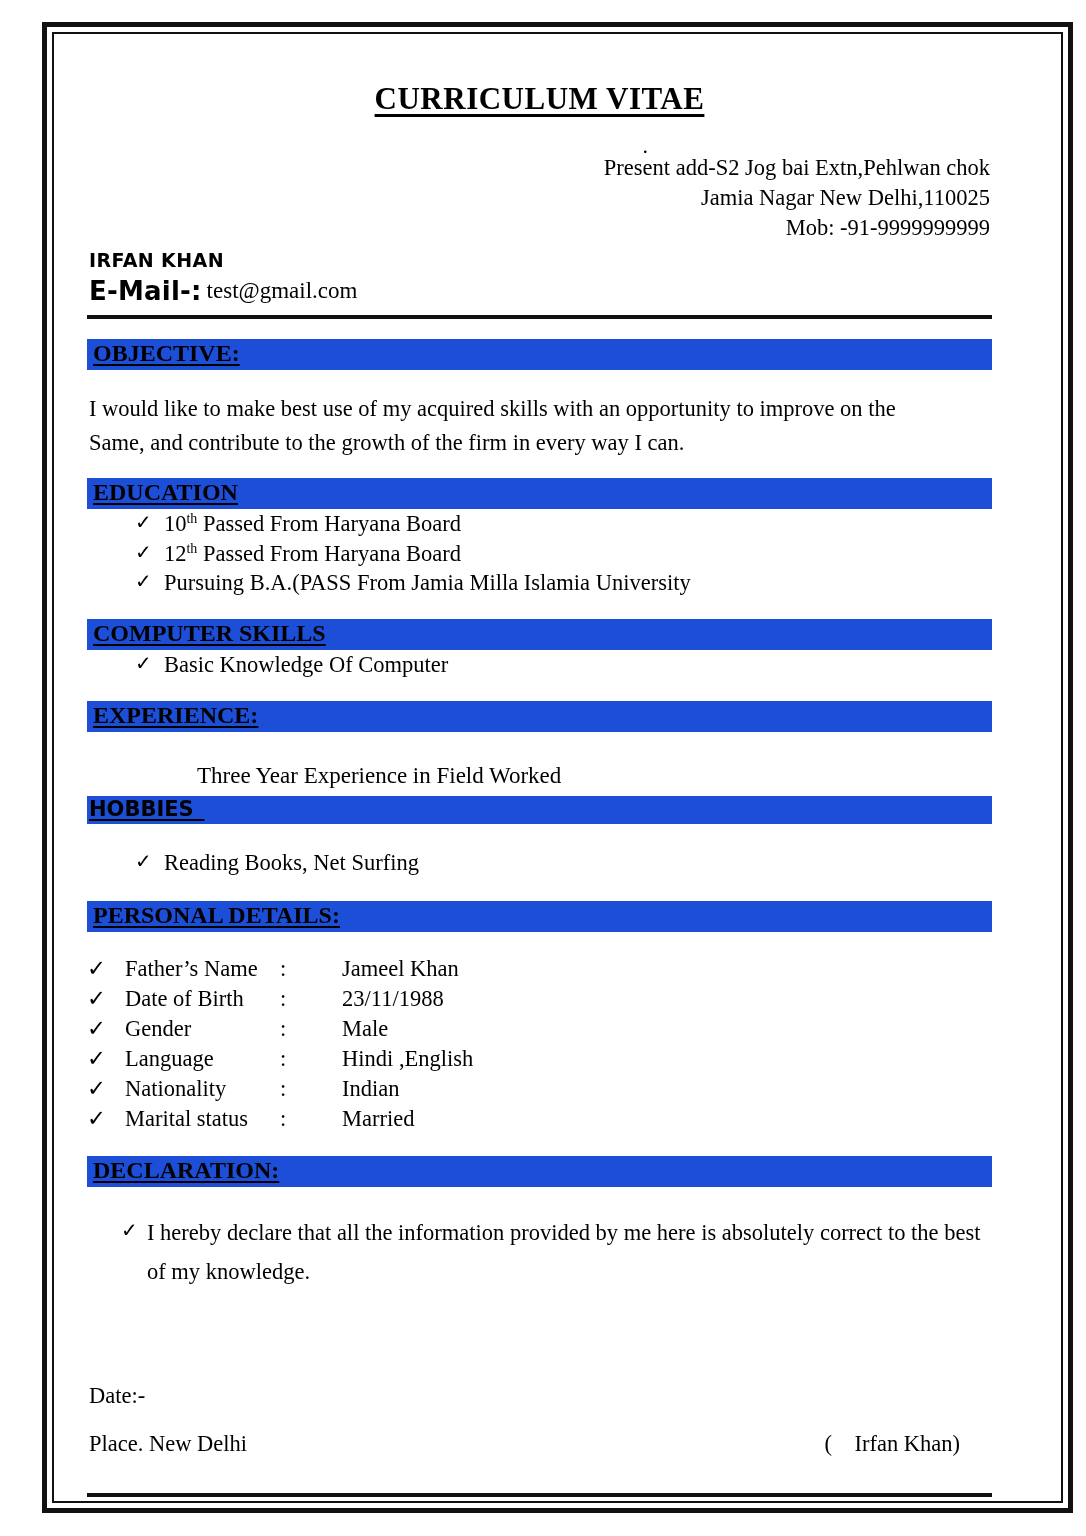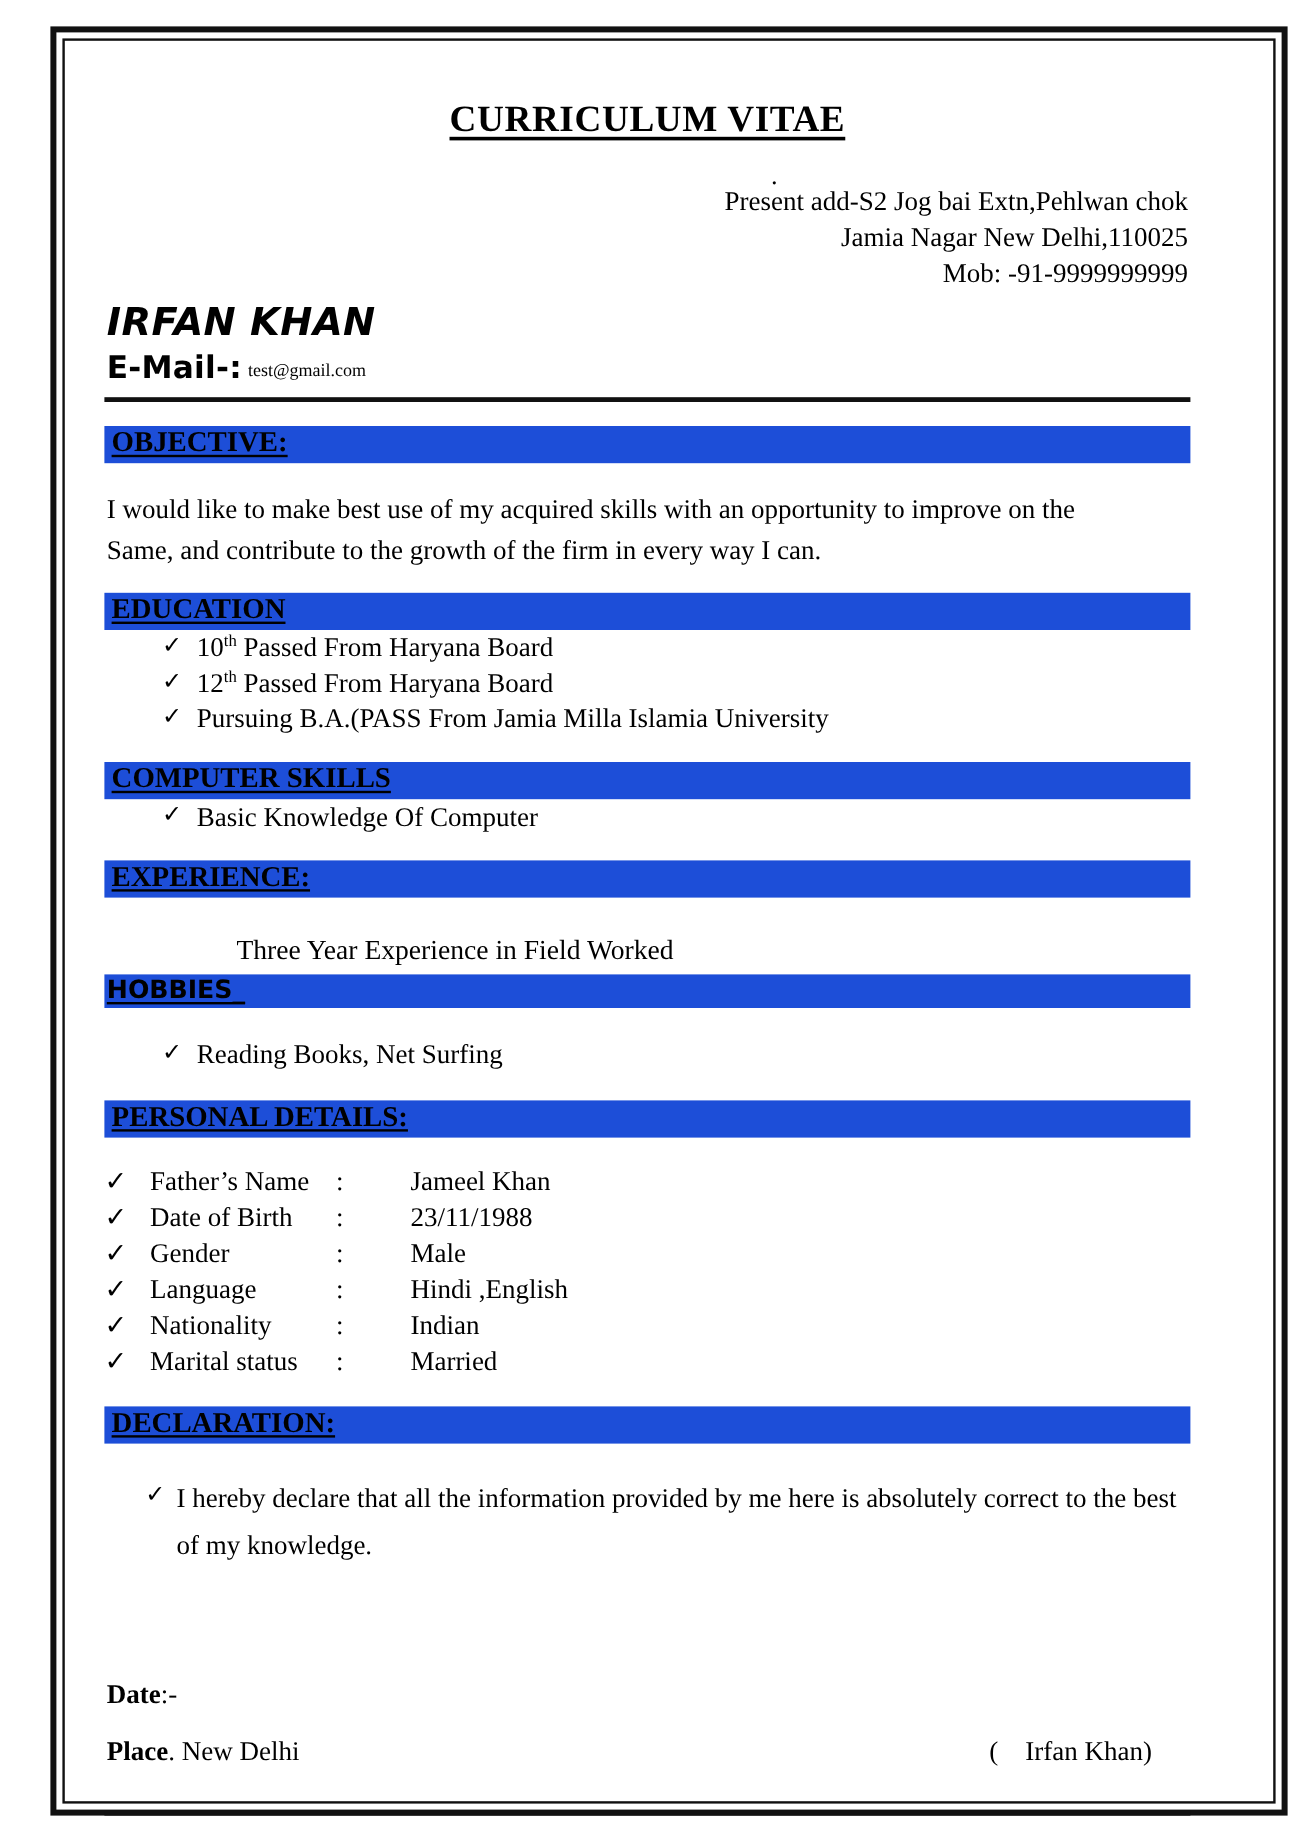--- a/index.html
+++ b/index.html
@@ -74,40 +74,39 @@
     height: 14px;
   }
 
   
   .identity {
     margin-top: 6px;
   }
   .person-name {
     font-family: "DejaVu Sans", sans-serif;
     font-weight: bold;
-    font-size: 32px;
+    font-size: 19px;
     letter-spacing: 0.4px;
     margin: 0;
     padding-left: 2px;
-    font-style: italic;
   }
   .email-row {
     margin-top: 5px;
     padding-left: 2px;
     white-space: nowrap;
   }
   .email-label {
     font-family: "DejaVu Sans", sans-serif;
     font-weight: bold;
     font-size: 26px;
     letter-spacing: 0.2px;
   }
   .email-value {
     font-family: "Liberation Serif", serif;
-    font-size: 15px;
+    font-size: 23px;
     padding-left: 5px;
     vertical-align: 2px;
   }
 
   .rule-heavy {
     border: none;
     border-top: 4px solid #111111;
     margin: 9px 0 0 0;
     width: 100%;
   }
@@ -202,21 +201,21 @@
     left: 34px;
     top: 0;
     font-size: 20px;
   }
 
   
   .footer-line {
     font-size: 22.5px;
     padding-left: 2px;
   }
-  .footer-line b { font-family: "Liberation Serif", serif; font-weight: bold; }
+  .footer-line b { font-family: "Liberation Serif", serif; font-weight: normal; }
   .place-row {
     display: flex;
     justify-content: space-between;
     align-items: baseline;
     padding-right: 32px;
   }
   .signature {
     font-size: 22.5px;
     white-space: pre;
   }

